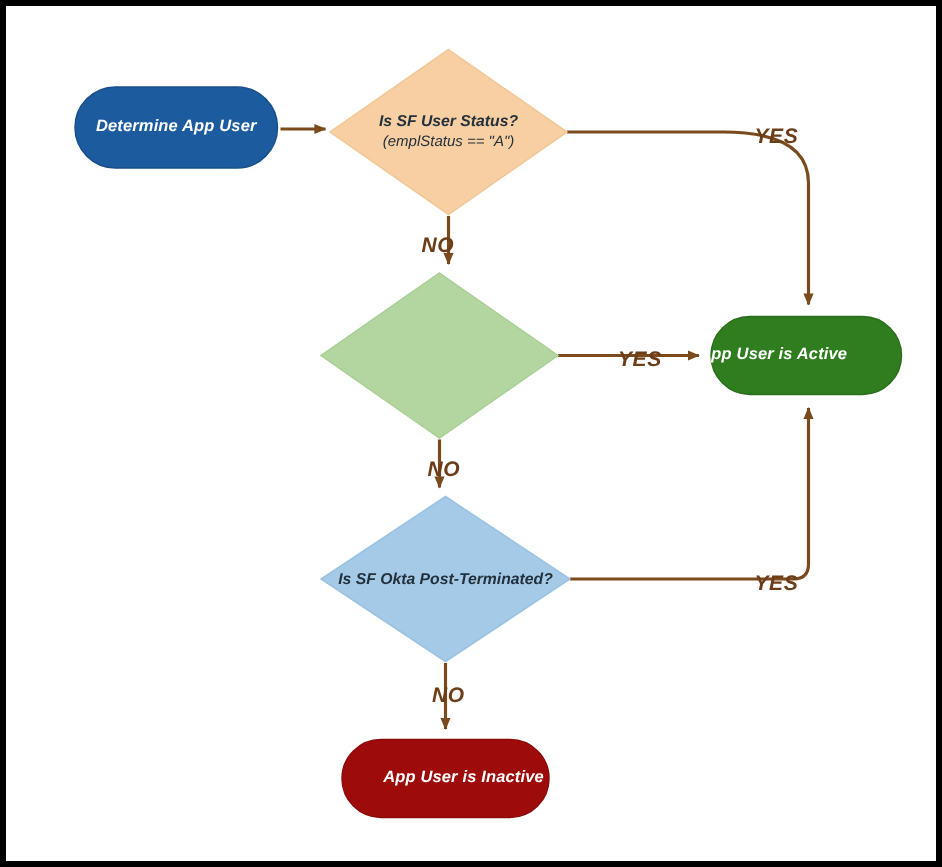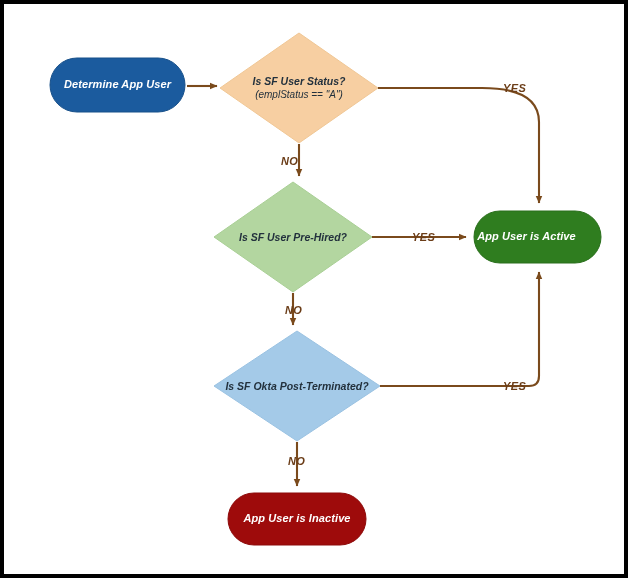--- a/index.html
+++ b/index.html
@@ -48,21 +48,21 @@
     font-weight: bold;
     line-height: 1.35;
   }
   .decision-text .sub {
     font-weight: normal;
     font-size: 10px;
   }
   .edge-label {
     position: absolute;
     color: #6b3d18;
-    font-size: 11px;
+    font-size: 14px;
     font-weight: bold;
     letter-spacing: 0.4px;
     pointer-events: none;
   }
 </style>
 </head>
 <body>
 
 <div id="canvas">
 
@@ -109,39 +109,34 @@
     </div>
   </div>
 
   <div class="node-label" style="left:216px; top:54px; width:158px; height:60px;">
     <div class="decision-text">
       <div>Is SF User Status?</div>
       <div class="sub">(emplStatus == "A")</div>
     </div>
   </div>
 
-  <div class="node-label" style="left:205px; top:222px; width:168px; height:22px;">
-    <div class="decision-text">
-      <div>Is SF User Pre-Hired?</div>
-    </div>
-  </div>
 
   <div class="node-label" style="left:204px; top:371px; width:178px; height:22px;">
     <div class="decision-text">
       <div>Is SF Okta Post-Terminated?</div>
     </div>
   </div>
 
-  <div class="node-label" style="left:459px; top:207px; width:127px; height:52px;">
+  <div class="node-label" style="left:448px; top:207px; width:127px; height:52px;">
     <div class="terminator-text">
       <div>App User is Active</div>
     </div>
   </div>
 
-  <div class="node-label" style="left:224px; top:489px; width:138px; height:52px;">
+  <div class="node-label" style="left:236px; top:489px; width:138px; height:52px;">
     <div class="terminator-text">
       <div>App User is Inactive</div>
     </div>
   </div>
 
   <div class="edge-label" style="left:499px; top:78px;">YES</div>
 
   <div class="edge-label" style="left:277px; top:151px;">NO</div>
 
   <div class="edge-label" style="left:408px; top:227px;">YES</div>

